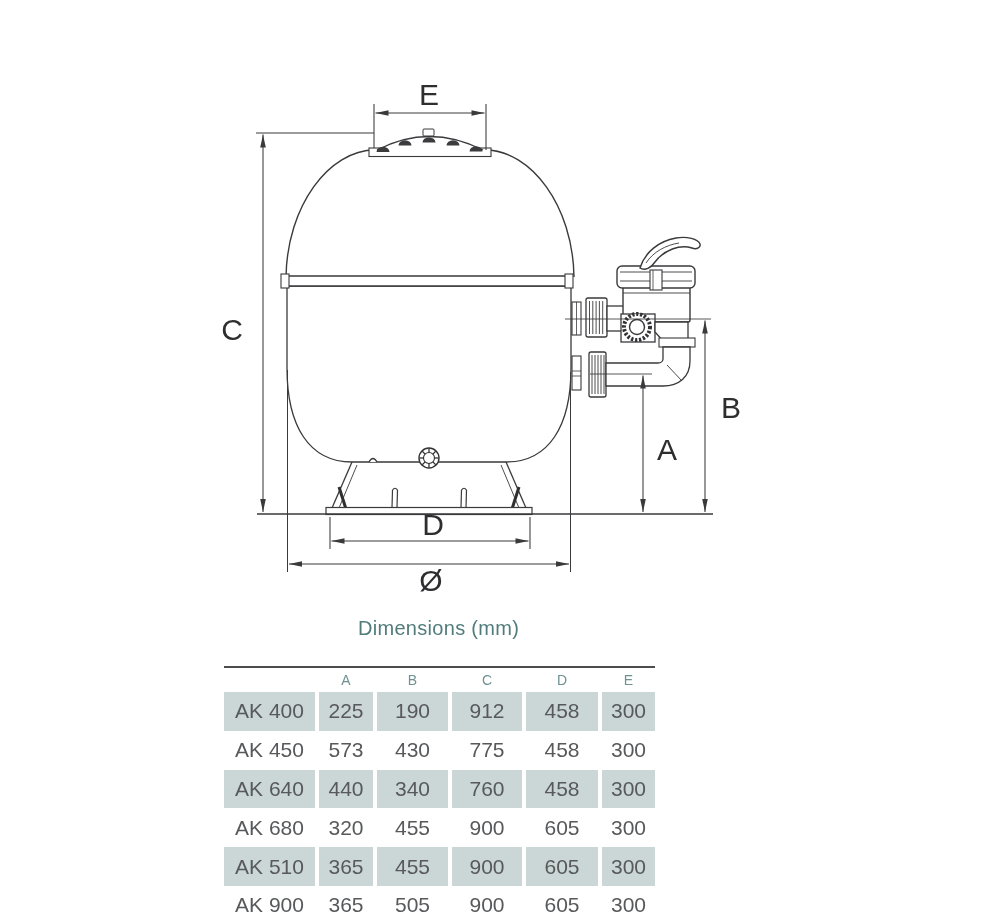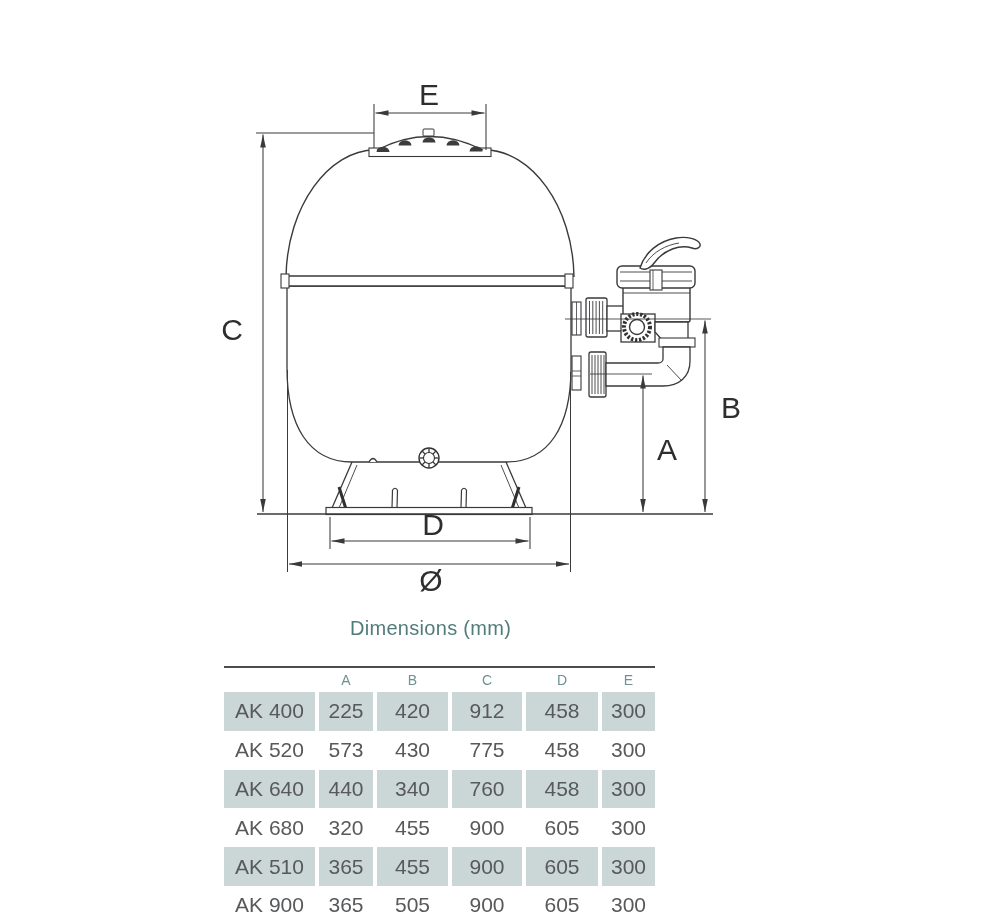--- a/index.html
+++ b/index.html
@@ -3,21 +3,21 @@
 <meta charset="utf-8">
 <style>
   :root{
     --accent:#527c7c; --hdr:#6f9192; --txt:#58595b; --cellbg:#cad7d6; --line:#3a3a3c;
   }
   html,body{margin:0;padding:0;}
   body{width:1000px;height:922px;background:#ffffff;overflow:hidden;position:relative;
        font-family:"Liberation Sans",sans-serif;}
   #drawing{position:absolute;left:0;top:0;}
   .dim-label{font-family:"Liberation Sans",sans-serif;font-size:30px;fill:#2e2e30;}
-  .title{position:absolute;left:350px;top:617px;font-size:20px;color:var(--accent);
+  .title{position:absolute;left:358px;top:617px;font-size:20px;color:var(--accent);
          letter-spacing:.3px;}
   .dims-table{position:absolute;left:224px;top:666px;width:431px;}
   .thead{border-top:2px solid #4b4c4e;display:grid;
          grid-template-columns:91px 54px 71px 70px 72px 53px;column-gap:4px;height:24px;}
   .tbody{display:grid;grid-template-columns:91px 54px 71px 70px 72px 53px;column-gap:4px;
          grid-auto-rows:38.8px;}
   .th{display:flex;align-items:center;justify-content:center;color:var(--hdr);font-size:14px;}
   .cell{display:flex;align-items:center;justify-content:center;font-size:21px;color:var(--txt);}
   .shade{background:var(--cellbg);}
 </style>
@@ -191,25 +191,25 @@
       <div class="th"></div>
       <div class="th">A</div>
       <div class="th">B</div>
       <div class="th">C</div>
       <div class="th">D</div>
       <div class="th">E</div>
     </div>
   <div class="tbody">
       <div class="cell shade">AK 400</div>
       <div class="cell shade">225</div>
-      <div class="cell shade">420</div>
+      <div class="cell shade">190</div>
       <div class="cell shade">912</div>
       <div class="cell shade">458</div>
       <div class="cell shade">300</div>
-      <div class="cell">AK 520</div>
+      <div class="cell">AK 450</div>
       <div class="cell">573</div>
       <div class="cell">430</div>
       <div class="cell">775</div>
       <div class="cell">458</div>
       <div class="cell">300</div>
       <div class="cell shade">AK 640</div>
       <div class="cell shade">440</div>
       <div class="cell shade">340</div>
       <div class="cell shade">760</div>
       <div class="cell shade">458</div>

